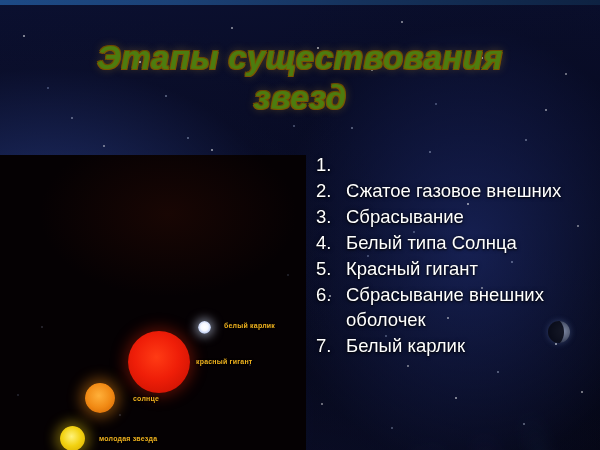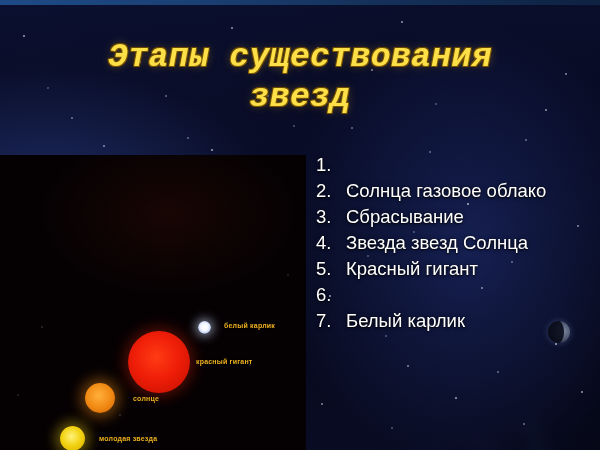--- a/index.html
+++ b/index.html
@@ -131,30 +131,29 @@
   
   .title {
     position: absolute;
     left: 40px; top: 38px;
     width: 520px;
     text-align: center;
     font-size: 33px;
     line-height: 40px;
     font-weight: bold;
     font-style: italic;
-    color: #fde047;
+    color: #4d7c0f;
     letter-spacing: 0.4px;
     text-shadow:
       1px 1px 0 #7a5400,
       -1px 1px 0 #7a5400,
       1px -1px 0 #6a4a00,
       -1px -1px 0 #6a4a00,
       0 0 10px rgba(255,190,30,0.35);
     white-space: pre-line;
-    font-family: Liberation Mono, monospace;
   }
 
   
   .diagram {
     position: absolute;
     left: 0; top: 155px;
     width: 306px; height: 295px;
     background:
       radial-gradient(ellipse 60% 40% at 55% 20%, rgba(40,10,4,0.55) 0%, rgba(0,0,0,0) 70%),
       #050103;
@@ -275,36 +274,37 @@
     <div class="body-label" style="left:99px; top:280px;">молодая звезда</div>
 
   </div>
 
   <ol class="list">
     <li>
       <span class="num">1.</span>
     </li>
     <li>
       <span class="num">2.</span>
-      <span class="txt">Солнца газовое облако</span>
+      <span class="txt">Сжатое газовое внешних</span>
     </li>
     <li>
       <span class="num">3.</span>
       <span class="txt">Сбрасывание</span>
     </li>
     <li>
       <span class="num">4.</span>
-      <span class="txt">Звезда звезд Солнца</span>
+      <span class="txt">Белый типа Солнца</span>
     </li>
     <li>
       <span class="num">5.</span>
       <span class="txt">Красный гигант</span>
     </li>
     <li>
       <span class="num">6.</span>
+      <span class="txt">Сбрасывание внешних оболочек</span>
     </li>
     <li>
       <span class="num">7.</span>
       <span class="txt">Белый карлик</span>
     </li>
   </ol>
 
 </div>
 
 </body></html>

